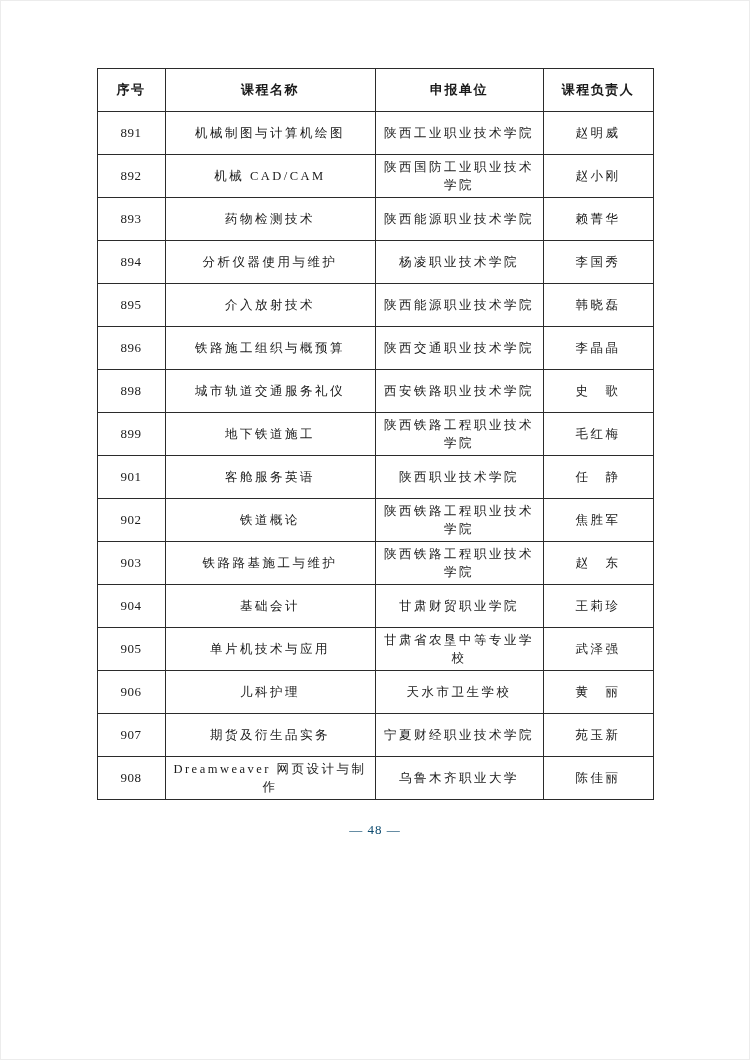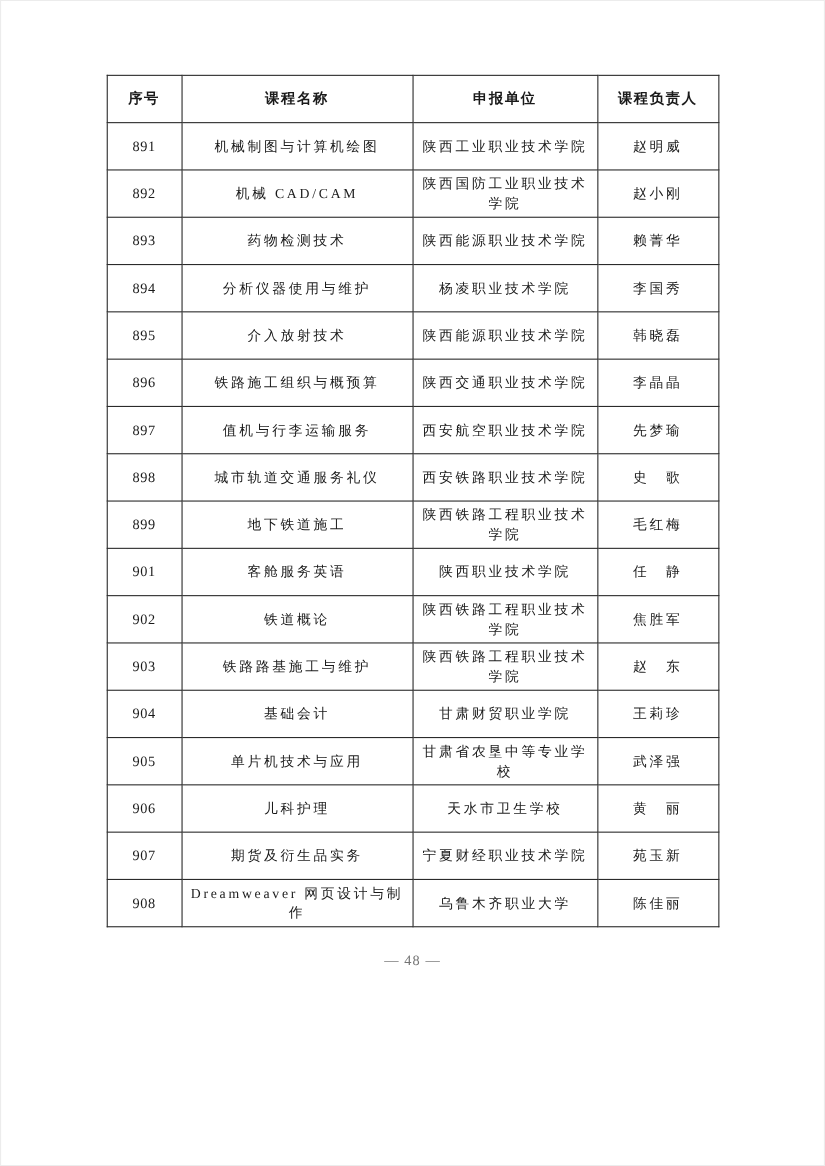--- a/index.html
+++ b/index.html
@@ -48,21 +48,21 @@
     text-align: center;
   }
   .course-table td.zh {
     letter-spacing: 2.5px;
   }
   .page-footer {
     margin-top: 22px;
     text-align: center;
     font-size: 13px;
     letter-spacing: 1px;
-    color: #737373;
+    color: #0c4a6e;
   }
 </style>
 </head>
 <body>
 
 <table class="course-table">
   <colgroup>
     <col class="c-no">
     <col class="c-course">
     <col class="c-unit">
@@ -105,26 +105,20 @@
         <td class="serial">895</td>
         <td class="zh">介入放射技术</td>
         <td class="zh">陕西能源职业技术学院</td>
         <td class="zh">韩晓磊</td>
       </tr>
       <tr>
         <td class="serial">896</td>
         <td class="zh">铁路施工组织与概预算</td>
         <td class="zh">陕西交通职业技术学院</td>
         <td class="zh">李晶晶</td>
-      </tr>
-      <tr>
-        <td class="serial">897</td>
-        <td class="zh">值机与行李运输服务</td>
-        <td class="zh">西安航空职业技术学院</td>
-        <td class="zh">先梦瑜</td>
       </tr>
       <tr>
         <td class="serial">898</td>
         <td class="zh">城市轨道交通服务礼仪</td>
         <td class="zh">西安铁路职业技术学院</td>
         <td class="zh">史　歌</td>
       </tr>
       <tr>
         <td class="serial">899</td>
         <td class="zh">地下铁道施工</td>

